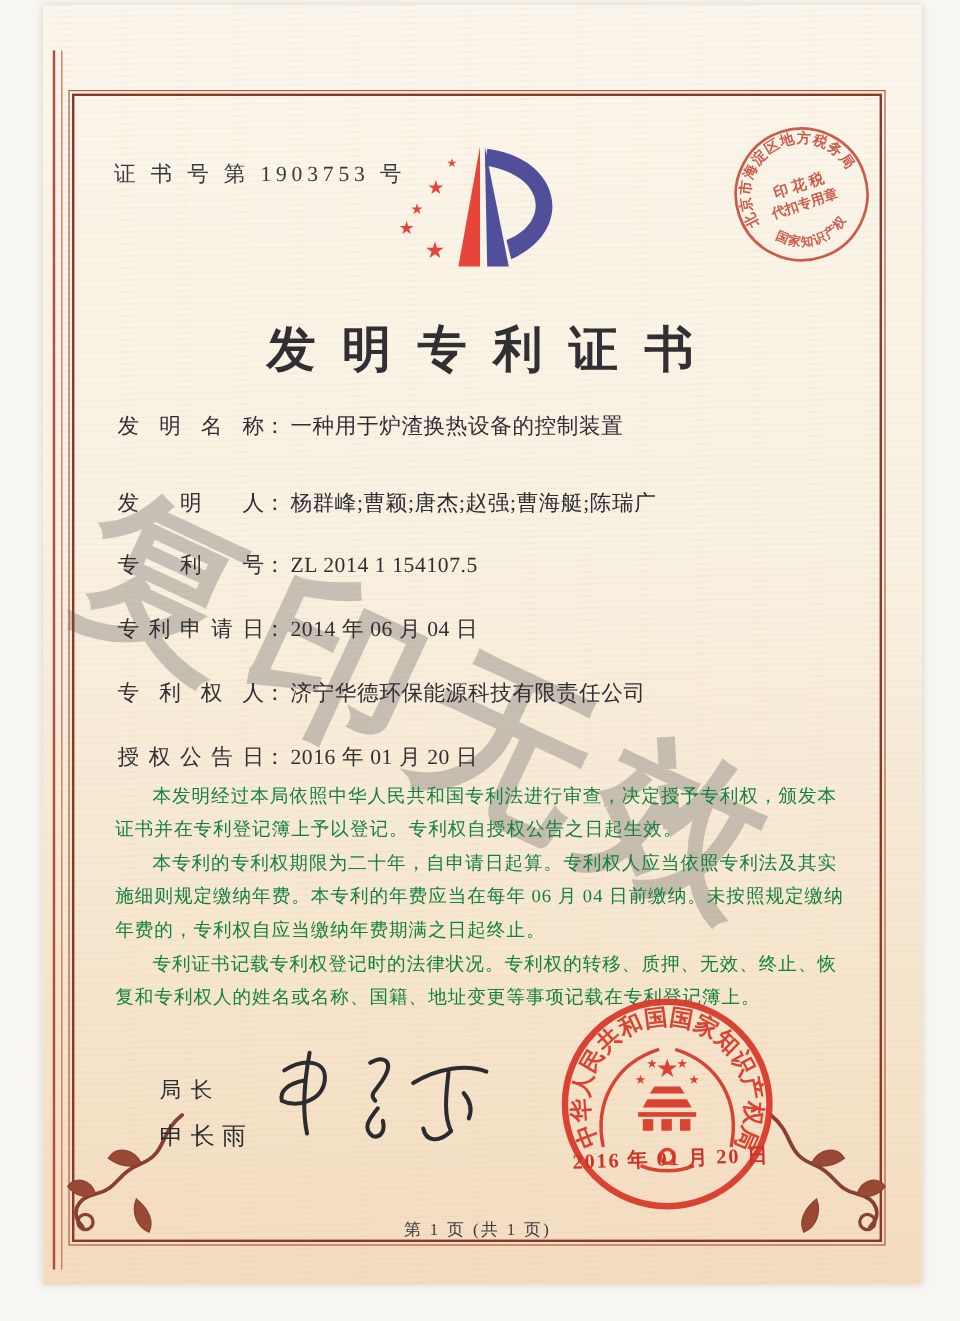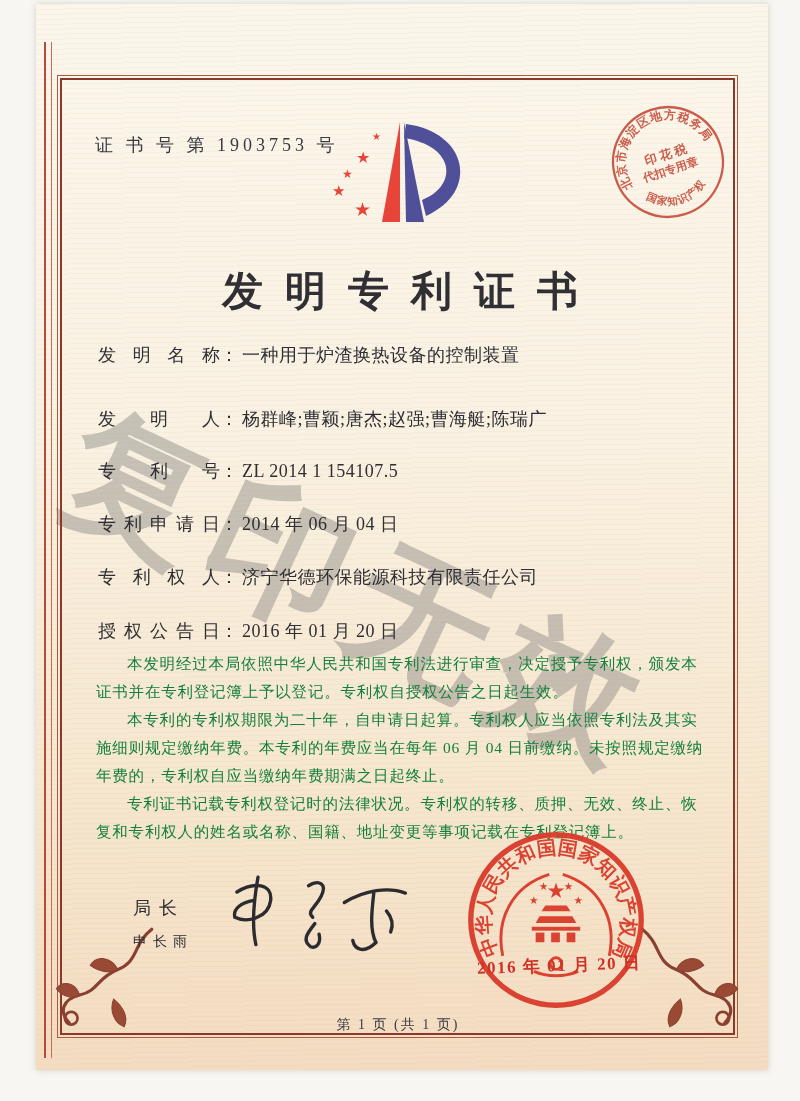--- a/index.html
+++ b/index.html
@@ -32,21 +32,21 @@
   .title{position:absolute;left:0;top:236px;width:800px;text-align:center;
          font-size:41px;font-weight:600;letter-spacing:22px;color:#2f2f34;text-indent:22px;margin-top:28px;}
   .field{position:absolute;left:98px;width:620px;font-size:18px;color:#2e2e33;}
   .flabel{display:inline-block;width:122px;text-align:justify;text-align-last:justify;}
   .fsep{margin-right:4px;}
   .fvalue{letter-spacing:.5px;}
   .paras{position:absolute;left:96px;top:650px;width:614px;font-size:15.5px;
          line-height:28px;letter-spacing:.8px;color:#15803d;}
   .paras p{margin:0;text-indent:2em;}
   .sig-title{position:absolute;left:133px;top:896px;font-size:18px;letter-spacing:8px;}
-  .sig-name{position:absolute;left:133px;top:933px;font-size:14px;letter-spacing:6px;}
+  .sig-name{position:absolute;left:133px;top:933px;font-size:20px;letter-spacing:6px;}
   .sig-svg{position:absolute;left:218px;top:864px;z-index:3;}
   .footer{position:absolute;left:0;top:1016px;width:796px;text-align:center;
           font-size:14px;letter-spacing:2px;color:#3a3a40;}
   
   .tax-stamp{position:absolute;left:604px;top:98px;z-index:4;transform:rotate(-18deg);opacity:.92;}
   .office-seal{position:absolute;left:464px;top:828px;z-index:4;opacity:.95;}
   .seal-date{position:absolute;left:477px;top:954px;z-index:5;font-size:17px;font-weight:600;
           color:#cf3326;letter-spacing:1.5px;transform:rotate(-2deg);white-space:nowrap;}
   
   .logo{position:absolute;left:328px;top:110px;width:160px;height:128px;z-index:3;}

